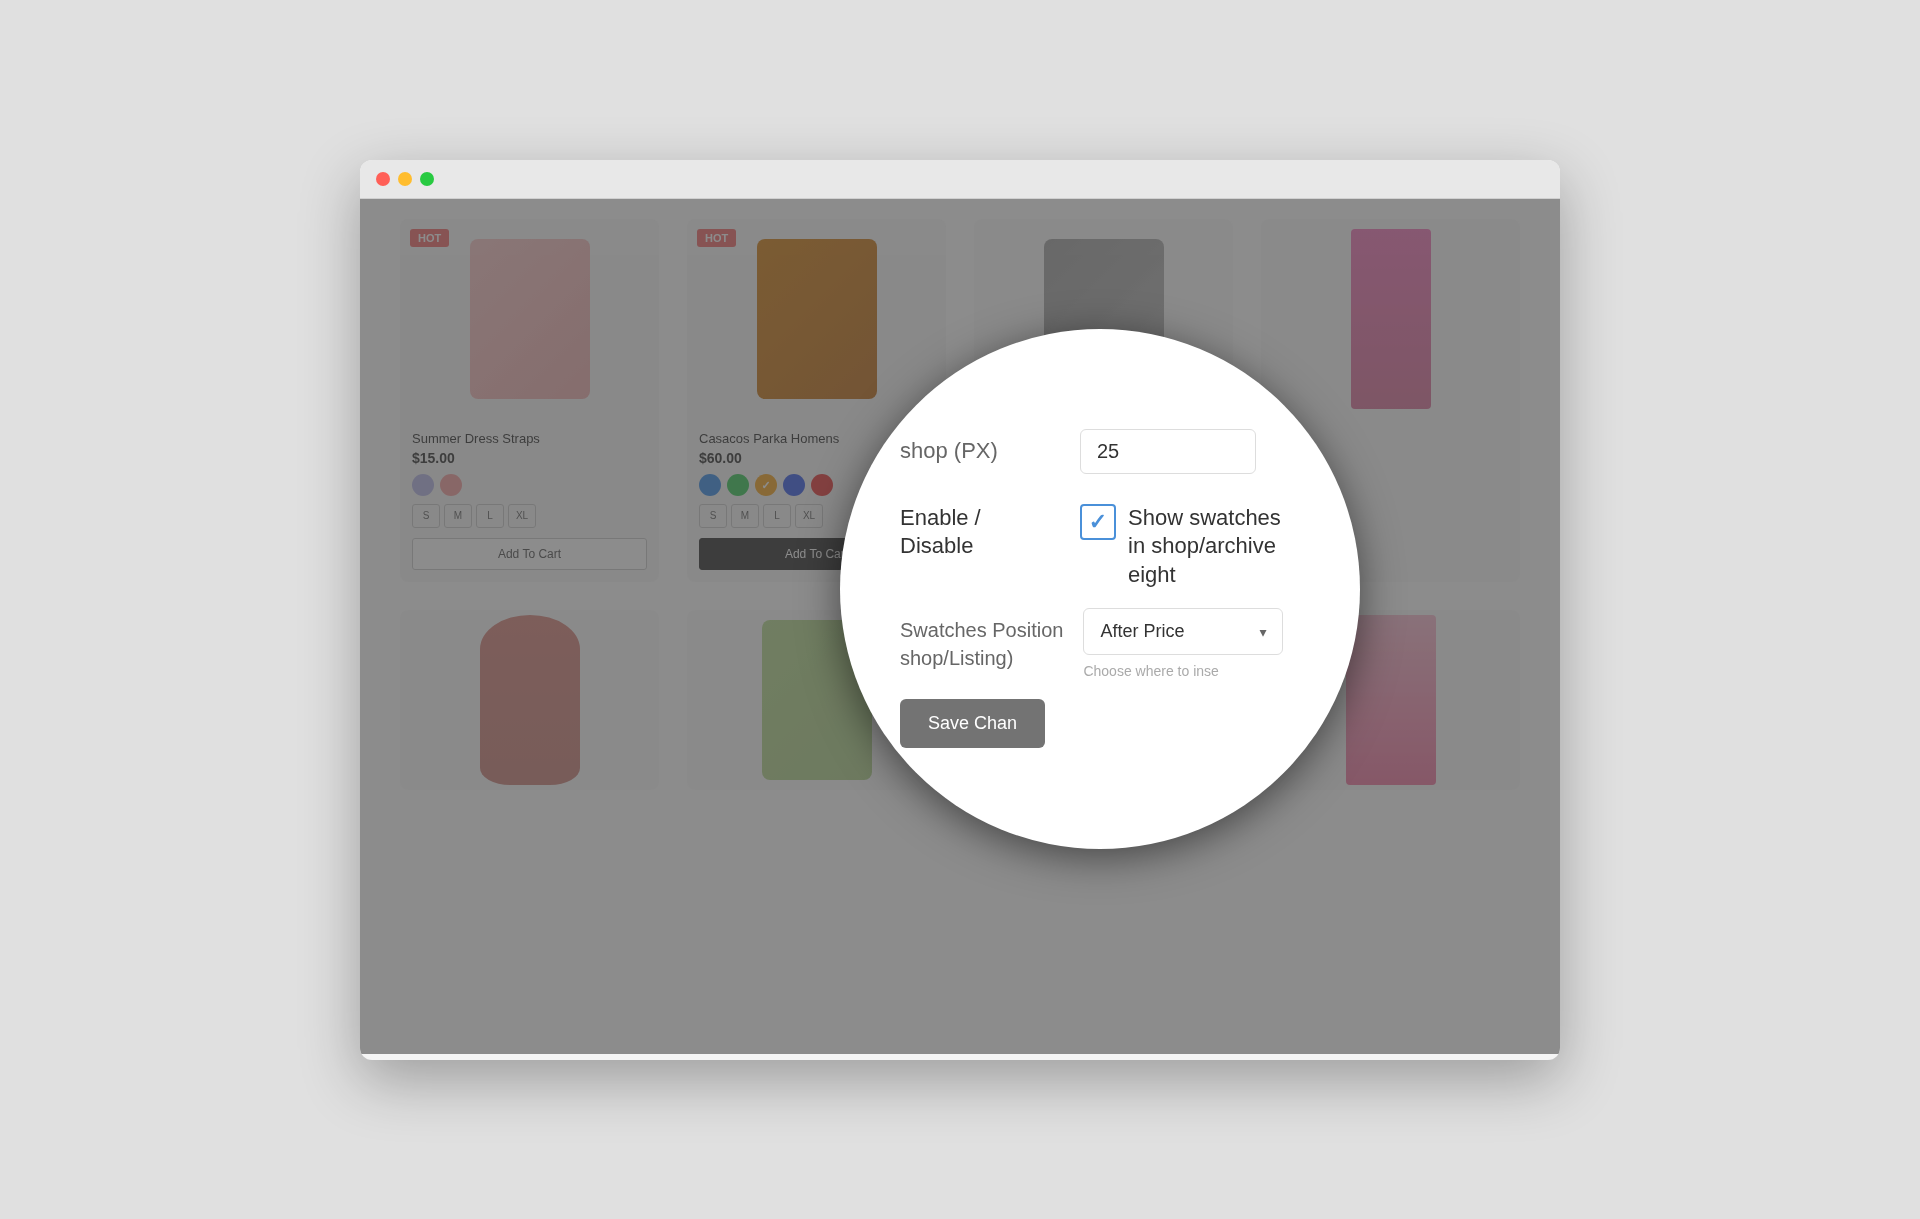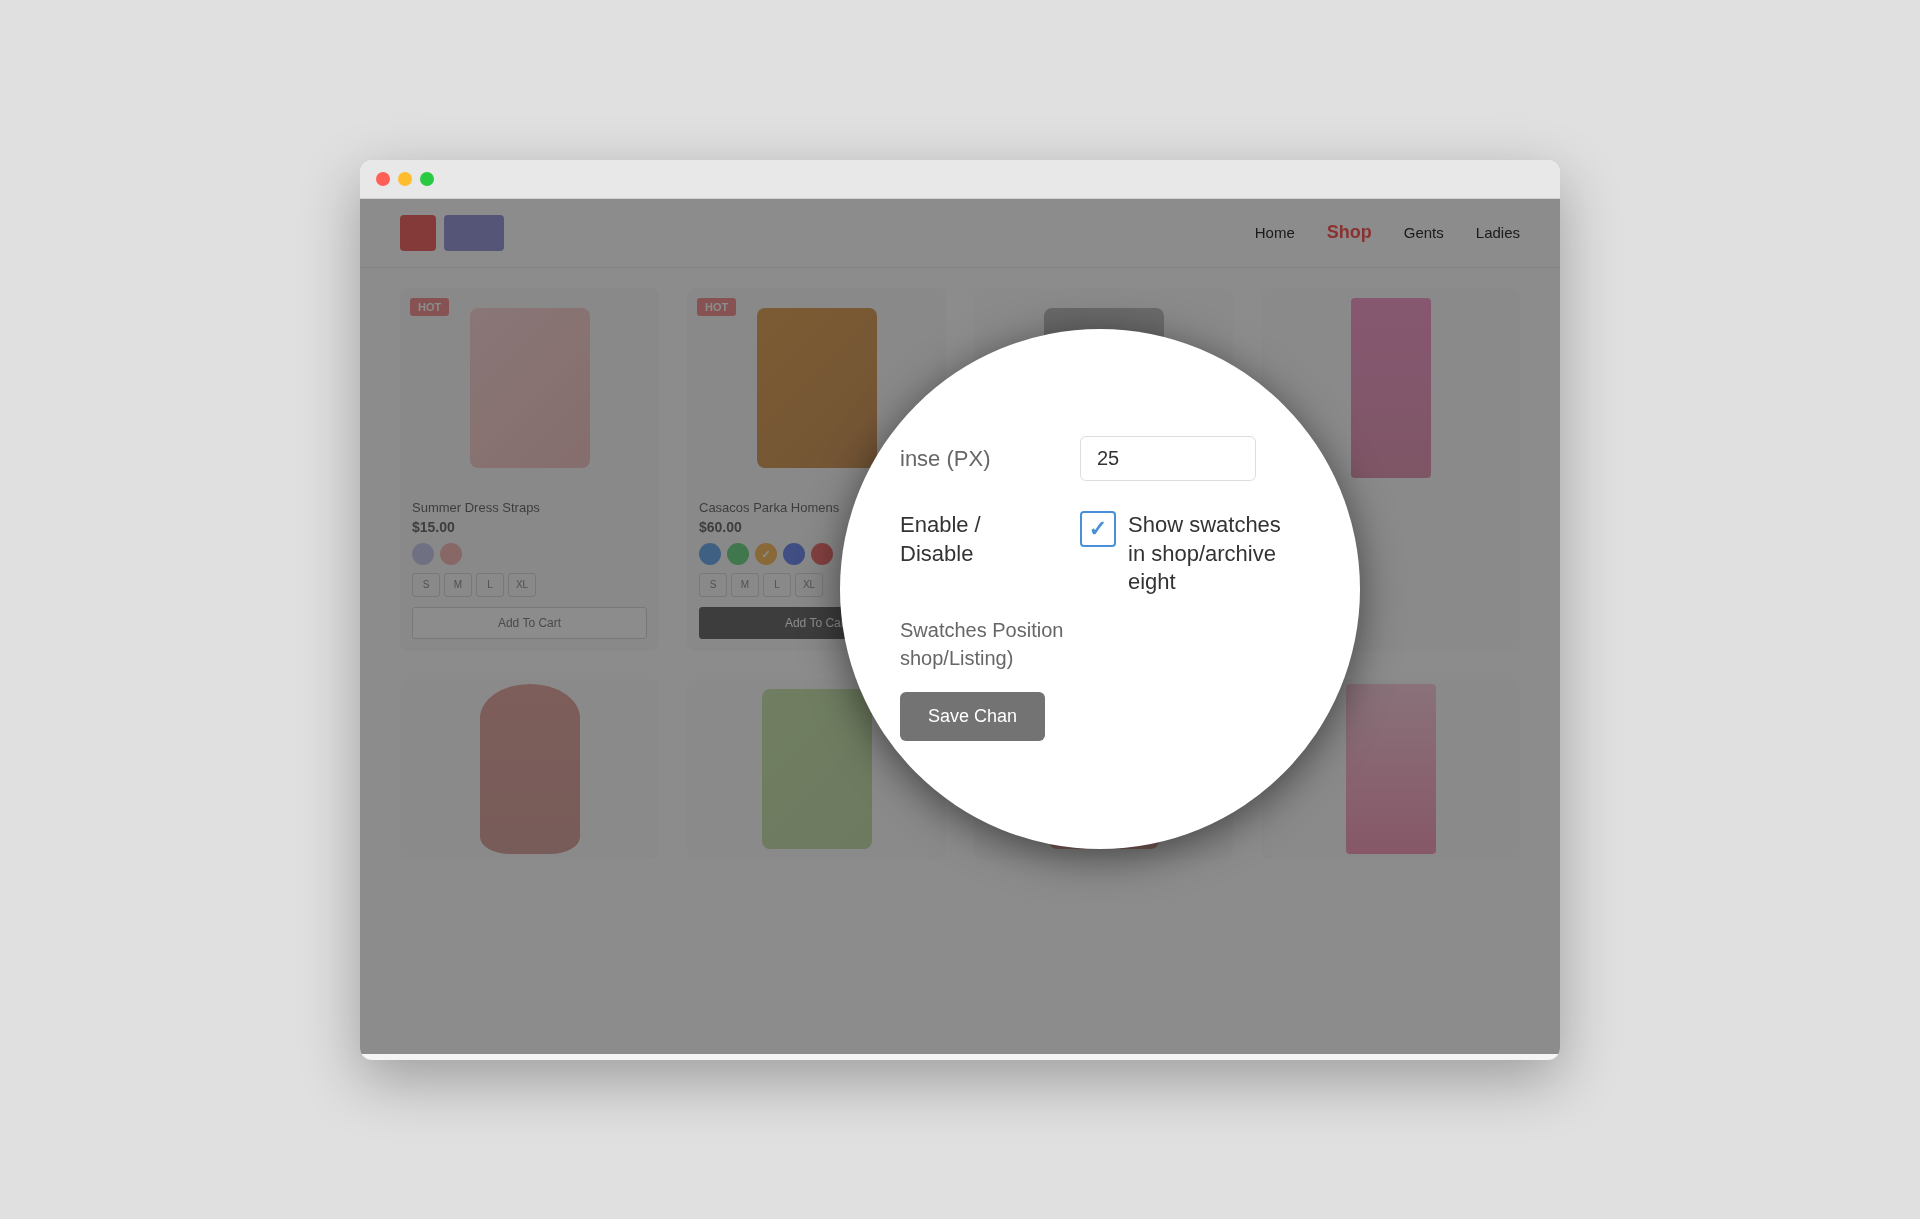--- a/index.html
+++ b/index.html
@@ -386,32 +386,20 @@
 <div class="browser-window">
 
   <div class="browser-chrome">
     <div class="dot dot-red"></div>
     <div class="dot dot-yellow"></div>
     <div class="dot dot-green"></div>
   </div>
 
   <div class="shop-page">
 
-    <div class="shop-header">
-      <div class="logo-area">
-        <div class="logo-box-red"></div>
-        <div class="logo-box-purple"></div>
-      </div>
-      <nav class="nav-menu">
-        <a class="nav-item">Home</a>
-        <a class="nav-item active">Shop</a>
-        <a class="nav-item">Gents</a>
-        <a class="nav-item">Ladies</a>
-      </nav>
-    </div>
 
     <div class="product-grid">
 
       <div class="product-card">
         <div class="hot-badge">HOT</div>
         <div class="product-image">
           <div class="shirt-img"></div>
         </div>
         <div class="product-info">
           <div class="product-name">Summer Dress Straps</div>
@@ -488,36 +476,43 @@
         </div>
       </div>
     </div>
 
     <div class="dark-overlay"></div>
 
     <div class="magnifier-circle">
       <div class="magnifier-content">
 
         <div class="height-row">
-          <span class="height-label">inse (PX)</span>
+          <span class="height-label">shop (PX)</span>
           <input class="height-input" type="text" value="25" style="">
         </div>
 
         <div class="settings-row">
           <span class="settings-label">Enable / Disable</span>
           <div class="settings-control">
             <div class="checkbox-large">
               <span class="checkbox-check">✓</span>
             </div>
             <span class="settings-value-text">Show swatches in shop/archive eight</span>
           </div>
         </div>
 
         <div class="position-row">
           <span class="position-label">Swatches Position<br>shop/Listing)</span>
+          <div style="display:flex; flex-direction:column; gap:4px;">
+            <div class="position-dropdown">
+              <span>After Price</span>
+              <span class="dropdown-arrow">▾</span>
+            </div>
+            <span class="choose-text">Choose where to inse</span>
+          </div>
         </div>
 
         <button class="save-btn">Save Chan</button>
       </div>
     </div>
 
   </div>
 </div>
 
 </body></html>

